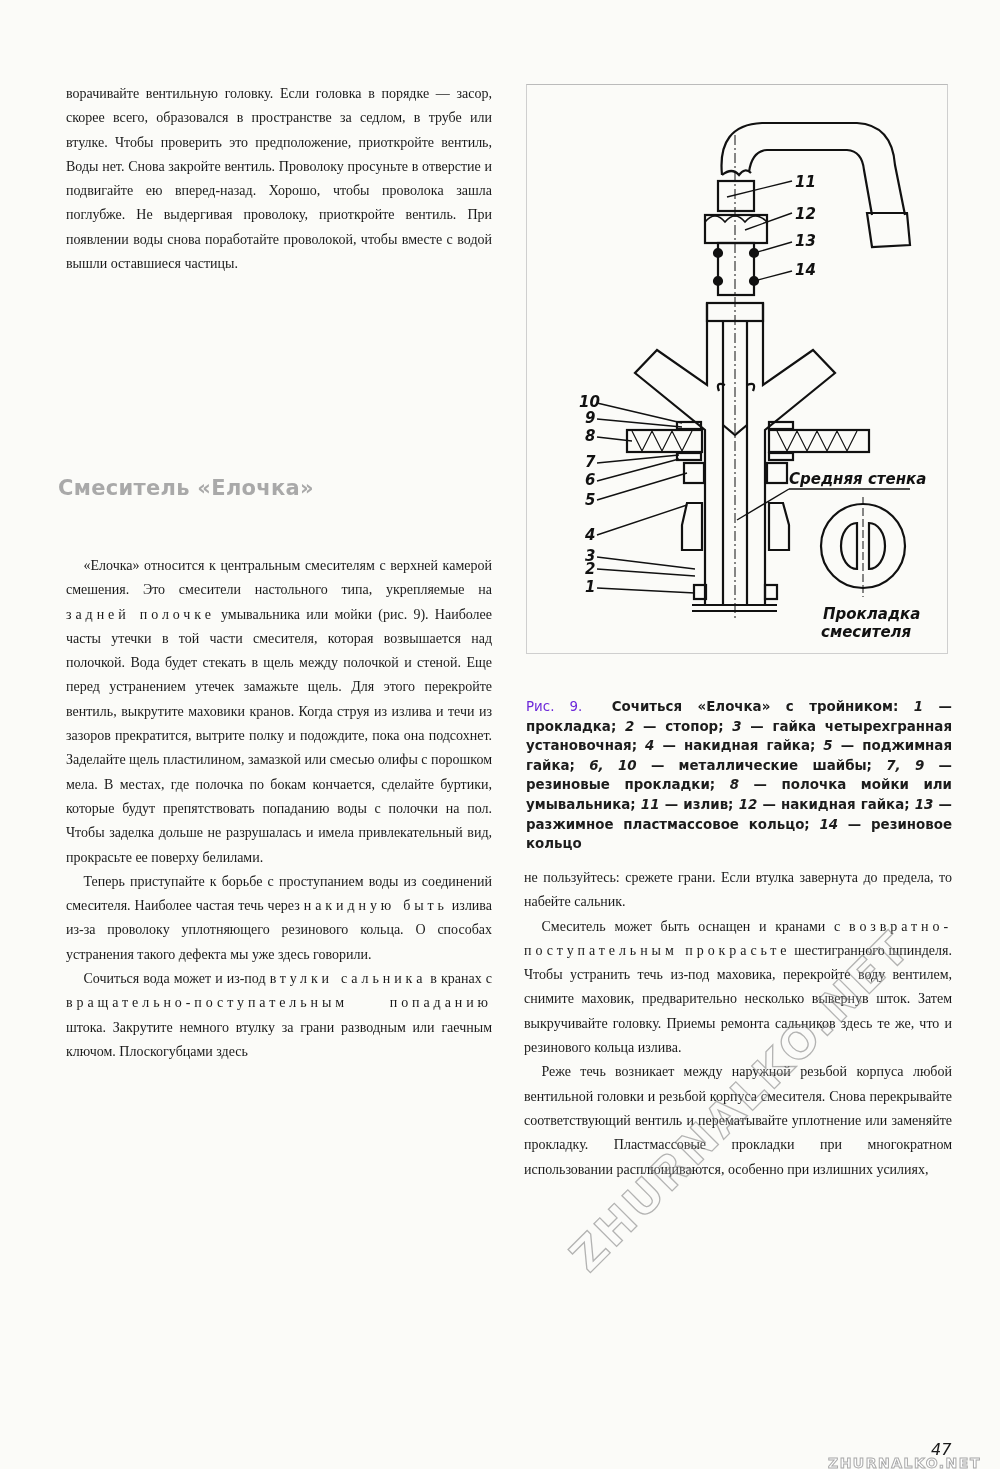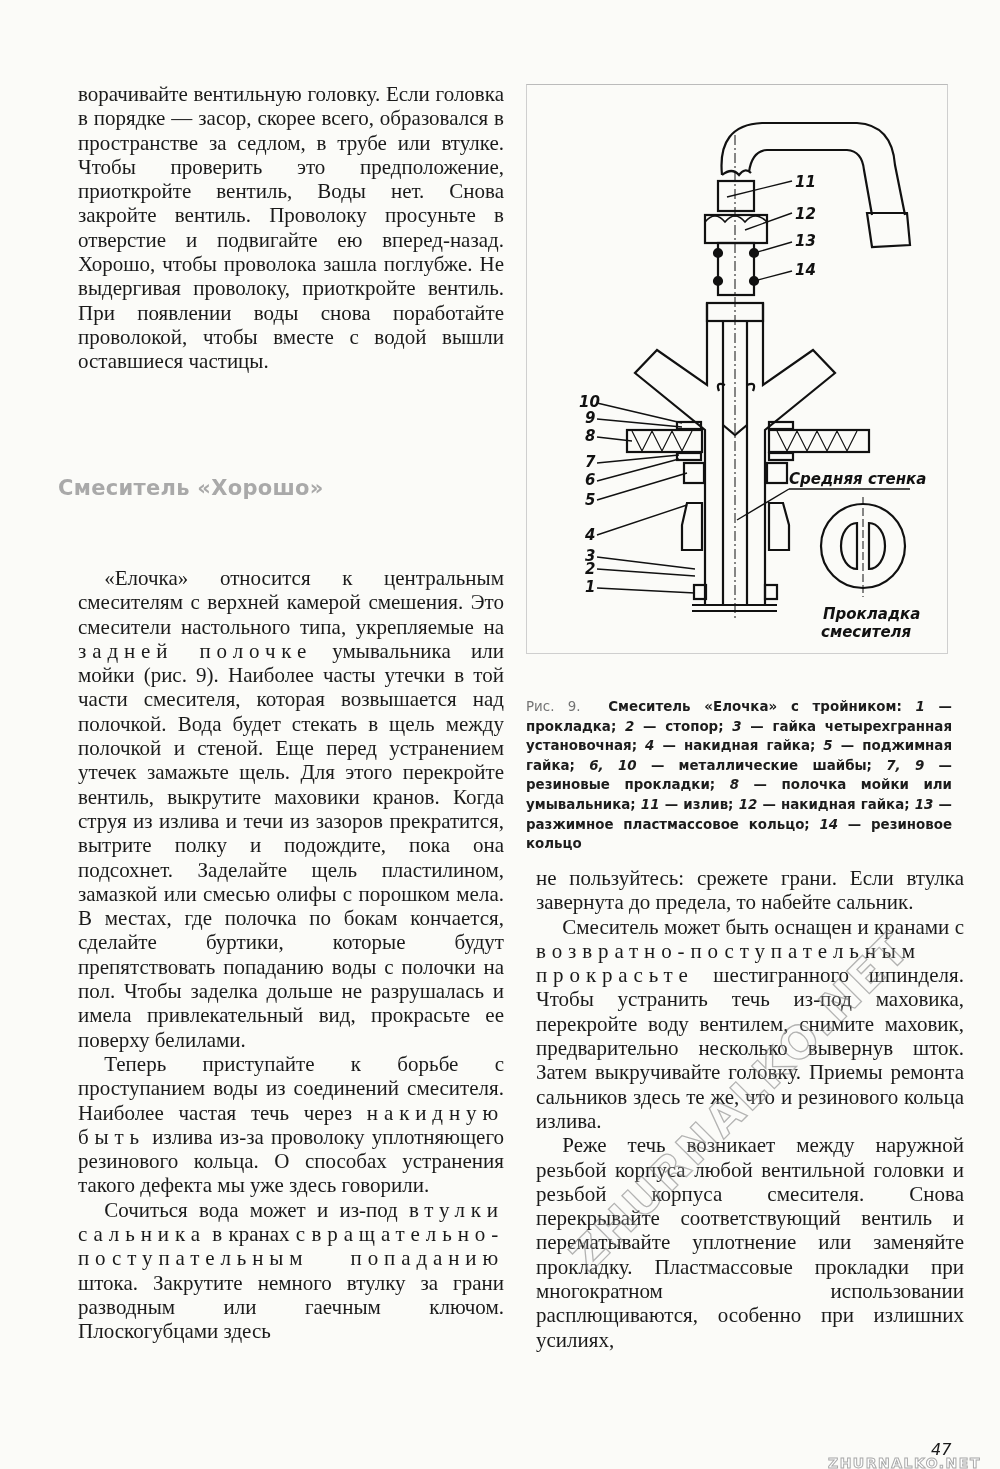--- a/index.html
+++ b/index.html
@@ -1,44 +1,44 @@
 <!DOCTYPE html>
 <html><head>
 <meta charset="utf-8">
 <style>
   html, body { margin:0; padding:0; }
   body {
     width:1000px; height:1469px; position:relative; overflow:hidden;
     background:#fbfbf8; color:#1a1a1a;
     font-family:"Liberation Serif","DejaVu Serif",serif;
   }
-  .col { position:absolute; font-size:21px; line-height:24.3px; text-align:justify;margin-left:12px; }
+  .col { position:absolute; font-size:14px; line-height:24.3px; text-align:justify; }
   .col p { margin:0; }
   .col p.indent { text-indent:1.25em; }
   #left { left:66px; top:82px; width:426px; }
   #left .cont { margin-bottom:0; }
   #heading {
     position:absolute; left:58px; top:476px; width:300px;
     font-family:"DejaVu Sans","Liberation Sans",sans-serif; font-weight:bold;
     font-size:21px; line-height:25px; color:#a9a9a9; letter-spacing:0.3px;
   }
-  #left2 { left:66px; top:566px; width:426px; }
+  #left2 { left:66px; top:554px; width:426px; }
   #right { left:524px; top:866px; width:428px; }
   .spaced { letter-spacing:0.28em; }
   #figure-frame {
     position:absolute; left:526px; top:84px; width:420px; height:568px;
     border:1px solid #cfcfcf; border-top-color:#bbb;
   }
   #figure-frame svg { position:absolute; left:0; top:0; }
   #caption {
     position:absolute; left:526px; top:697px; width:426px;
     font-family:"DejaVu Sans","Liberation Sans",sans-serif; font-weight:bold;
     font-size:13.4px; line-height:19.6px; text-align:justify; color:#1c1c1c;
   }
-  #caption .fig-label { color:#737373; font-weight:normal; margin-right:14px; }
+  #caption .fig-label { color:#6d28d9; font-weight:normal; margin-right:14px; }
   #caption i { font-style:italic; }
   #page-number {
     position:absolute; left:931px; top:1440px;
     font-family:"DejaVu Sans","Liberation Sans",sans-serif; font-weight:normal; font-size:16px; font-style:italic;
   }
   #watermark-bottom {
     position:absolute; left:828px; top:1455px;
     font-family:"DejaVu Sans","Liberation Sans",sans-serif; font-weight:bold; font-size:14px;
     color:#fff; -webkit-text-stroke:1px #aaa; letter-spacing:1.5px;
   }
@@ -52,21 +52,21 @@
   .lbl2 { font-family:"DejaVu Sans","Liberation Sans",sans-serif; font-style:italic; font-weight:bold; font-size:15px; fill:#111; }
 </style>
 </head>
 <body>
 
 <div id="left" class="col">
   <p class="cont">ворачивайте вентильную головку. Если головка в порядке — засор, скорее всего, образовался в пространстве за седлом, в трубе или втулке. Чтобы проверить это предположение, приоткройте вентиль, Воды нет. Снова закройте вентиль. Проволоку просуньте в отверстие и подвигайте ею вперед-назад. Хорошо, чтобы проволока зашла поглубже. Не выдергивая проволоку, приоткройте вентиль. При появлении воды снова поработайте проволокой, чтобы вместе с водой вышли оставшиеся частицы.</p>
 </div>
 
 <div id="heading">
-  <div>Смеситель «Хорошо»</div>
+  <div>Смеситель «Елочка»</div>
 </div>
 
 <div id="left2" class="col">
   <p class="indent"><span>«Елочка» относится к центральным смесителям с верхней камерой смешения. Это смесители настольного типа, укрепляемые на </span><span class="spaced">задней полочке</span><span> умывальника или мойки (рис. 9). Наиболее часты утечки в той части смесителя, которая возвышается над полочкой. Вода будет стекать в щель между полочкой и стеной. Еще перед устранением утечек замажьте щель. Для этого перекройте вентиль, выкрутите маховики кранов. Когда струя из излива и течи из зазоров прекратится, вытрите полку и подождите, пока она подсохнет. Заделайте щель пластилином, замазкой или смесью олифы с порошком мела. В местах, где полочка по бокам кончается, сделайте буртики, которые будут препятствовать попаданию воды с полочки на пол. Чтобы заделка дольше не разрушалась и имела привлекательный вид, прокрасьте ее поверху белилами.</span></p>
   <p class="indent"><span>Теперь приступайте к борьбе с проступанием воды из соединений смесителя. Наиболее частая течь через </span><span class="spaced">накидную быть</span><span> излива из-за проволоку уплотняющего резинового кольца. О способах устранения такого дефекта мы уже здесь говорили.</span></p>
   <p class="indent"><span>Сочиться вода может и из-под </span><span class="spaced">втулки сальника</span><span> в кранах с </span><span class="spaced">вращательно-поступательным попаданию</span><span> штока. Закрутите немного втулку за грани разводным или гаечным ключом. Плоскогубцами здесь</span></p>
 </div>
 
 <div id="figure-frame">
   <svg width="420" height="568" viewBox="0 0 420 568">
@@ -157,21 +157,21 @@
     <text class="lbl" x="58" y="489">2</text>
     <text class="lbl" x="58" y="507">1</text>
     <text class="lbl2" x="262" y="399">Средняя стенка</text>
     <text class="lbl2" x="296" y="534">Прокладка</text>
     <text class="lbl2" x="294" y="552">смесителя</text>
   </svg>
 </div>
 
 <div id="caption">
   <span class="fig-label">Рис. 9.</span>
-  <span>Смеситель «Елочка» с тройником:</span>
+  <span>Сочиться «Елочка» с тройником:</span>
   <span id="caption-items"><span><i> 1</i><span> — прокладка;</span></span><span><i> 2</i><span> — стопор;</span></span><span><i> 3</i><span> — гайка четырехгранная установочная;</span></span><span><i> 4</i><span> — накидная гайка;</span></span><span><i> 5</i><span> — поджимная гайка;</span></span><span><i> 6, 10</i><span> — металлические шайбы;</span></span><span><i> 7, 9</i><span> — резиновые прокладки;</span></span><span><i> 8</i><span> — полочка мойки или умывальника;</span></span><span><i> 11</i><span> — излив;</span></span><span><i> 12</i><span> — накидная гайка;</span></span><span><i> 13</i><span> — разжимное пластмассовое кольцо;</span></span><span><i> 14</i><span> — резиновое кольцо</span></span></span>
 </div>
 
 <div id="right" class="col">
   <p>не пользуйтесь: срежете грани. Если втулка завернута до предела, то набейте сальник.</p>
   <p class="indent"><span>Смеситель может быть оснащен и кранами с </span><span class="spaced">возвратно-поступательным прокрасьте</span><span> шестигранного шпинделя. Чтобы устранить течь из-под маховика, перекройте воду вентилем, снимите маховик, предварительно несколько вывернув шток. Затем выкручивайте головку. Приемы ремонта сальников здесь те же, что и резинового кольца излива.</span></p>
   <p class="indent">Реже течь возникает между наружной резьбой корпуса любой вентильной головки и резьбой корпуса смесителя. Снова перекрывайте соответствующий вентиль и перематывайте уплотнение или заменяйте прокладку. Пластмассовые прокладки при многократном использовании расплющиваются, особенно при излишних усилиях,</p>
 </div>
 
 <div id="watermark-diagonal">ZHURNALKO.NET</div>

